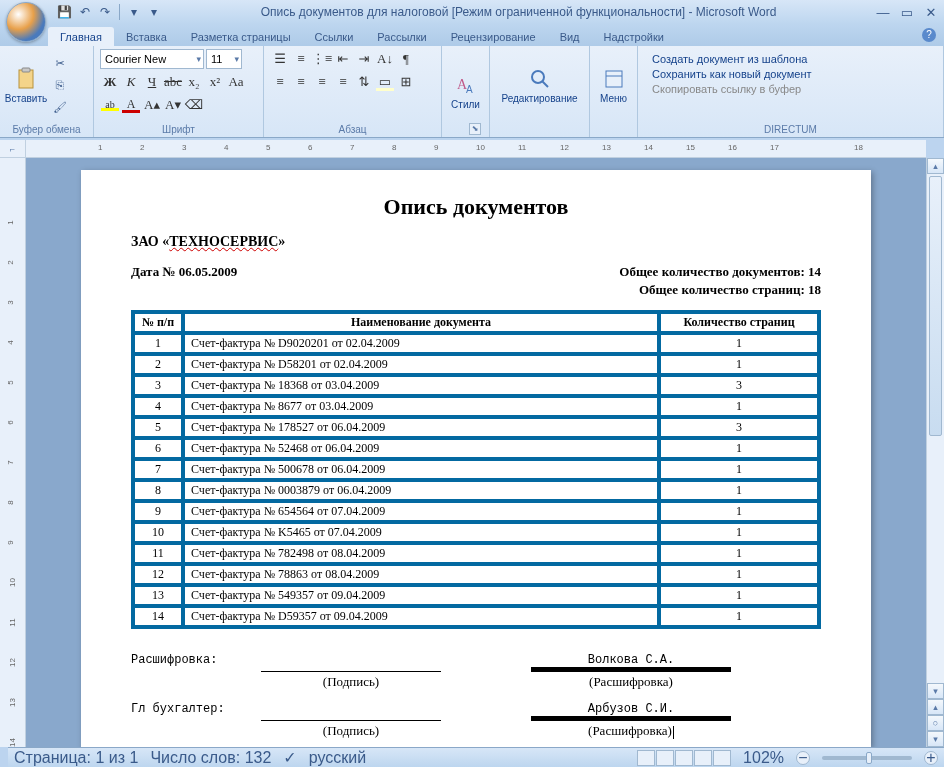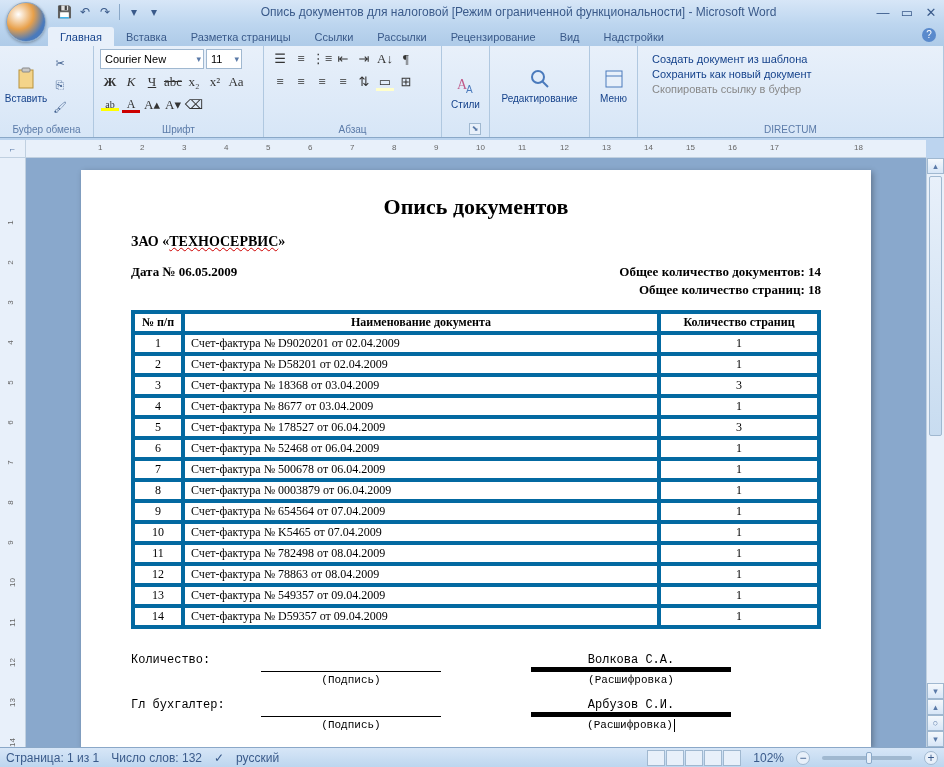--- a/index.html
+++ b/index.html
@@ -58,33 +58,33 @@
 table.doc th, table.doc td { border: 4px solid #0369a1; padding: 1px 6px; }
 table.doc th { font-weight: bold; text-align: center; }
 table.doc td.c1 { text-align: center; width: 50px; }
 table.doc td.c3 { text-align: center; width: 160px; }
 .sign-block { margin-top: 24px; font-family: 'Courier New', monospace; font-size: 12px; }
 .sign-row { display: flex; margin-bottom: 2px; }
 .sign-label { width: 130px; }
 .sign-field { width: 180px; border-bottom: 1px solid #000; text-align: center; }
 .sign-gap { width: 90px; }
 .sign-field2 { width: 200px; border-bottom: 5px solid #000000; text-align: center; }
-.sign-sub { font-size: 11px; }
+.sign-sub { font-size: 13px; font-family: Liberation Serif, serif; }
 .cursor { display: inline-block; width: 1px; height: 13px; background: #000; vertical-align: middle; margin-left: 1px; }
 
 
 .vscroll { position: absolute; top: 158px; bottom: 20px; right: 0; width: 18px; background: #e8f0fa; border-left: 1px solid #c0d0e0; }
 .vscroll .arr { height: 16px; background: linear-gradient(#f4f8fc,#d7e6f7); border: 1px solid #a0b8d0; text-align: center; font-size: 9px; color: #5a7aa8; line-height: 14px; }
 .vscroll .thumb { position: absolute; top: 18px; left: 2px; right: 2px; height: 260px; background: linear-gradient(#e8f0fa,#c8dcf0); border: 1px solid #a0b8d0; border-radius: 2px; }
 .vscroll .arr.dn { position: absolute; bottom: 48px; left: 0; right: 0; }
 .vscroll .nav { position: absolute; bottom: 0; left: 0; right: 0; }
 .vscroll .nav div { height: 16px; background: linear-gradient(#f4f8fc,#d7e6f7); border: 1px solid #a0b8d0; text-align: center; font-size: 9px; color: #5a7aa8; line-height: 14px; }
 
 
-.statusbar { position: absolute; bottom: 0; left: 0; right: 0; height: 20px; background: linear-gradient(#d7e6f7, #bdd6ef); border-top: 1px solid #8aa8c8; display: flex; align-items: center; padding: 0 6px; font-size: 12px; color: #3a5a8a; gap: 12px; }
+.statusbar { position: absolute; bottom: 0; left: 8px; right: 0; height: 20px; background: linear-gradient(#d7e6f7, #bdd6ef); border-top: 1px solid #8aa8c8; display: flex; align-items: center; padding: 0 6px; font-size: 16px; color: #3a5a8a; gap: 12px; }
 .statusbar .spacer { flex: 1; }
 .view-btns { display: flex; gap: 1px; }
 .vb { width: 18px; height: 16px; border: 1px solid #a0b8d0; background: #e8f0fa; }
 .zoom-slider { width: 90px; height: 4px; background: #a0b8d0; position: relative; border-radius: 2px; }
 .zoom-slider .zt { position: absolute; top: -4px; left: 44px; width: 6px; height: 12px; background: #e8f0fa; border: 1px solid #8aa8c8; border-radius: 2px; }
 .zminus, .zplus { width: 14px; height: 14px; border: 1px solid #a0b8d0; border-radius: 7px; text-align: center; line-height: 12px; background: #e8f0fa; }
 
 .ruler-corner { position: absolute; top: 140px; left: 0; width: 26px; height: 18px; background: #e8f0fa; border-right: 1px solid #c0d0e0; border-bottom: 1px solid #c0d0e0; text-align: center; font-size: 9px; color: #5a7aa8; line-height: 18px; }
 .ruler-wrap { position: absolute; top: 140px; left: 0; right: 18px; }
 </style>
@@ -389,21 +389,21 @@
             </tr>
             <tr>
               <td class="c1">14</td>
               <td>Счет-фактура № D59357 от 09.04.2009</td>
               <td class="c3">1</td>
             </tr>
           </tbody>
       </table>
       <div class="sign-block">
         <div class="sign-row">
-          <div class="sign-label">Количество:</div>
+          <div class="sign-label">Расшифровка:</div>
           <div class="sign-field"></div>
           <div class="sign-gap"></div>
           <div class="sign-field2">Волкова С.А.</div>
         </div>
         <div class="sign-row sign-sub">
           <div class="sign-label"></div>
           <div style="width:180px;text-align:center">(Подпись)</div>
           <div class="sign-gap"></div>
           <div style="width:200px;text-align:center">(Расшифровка)</div>
         </div>

